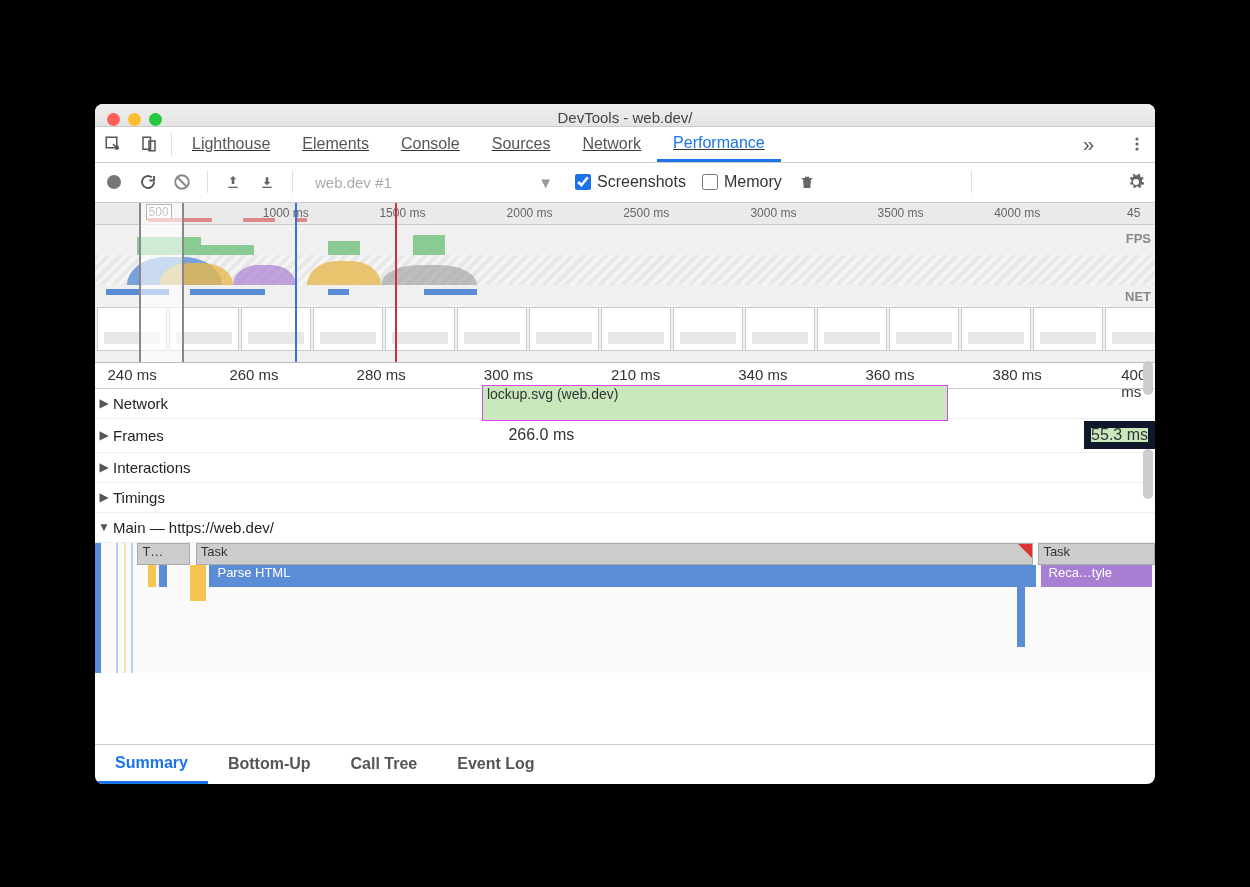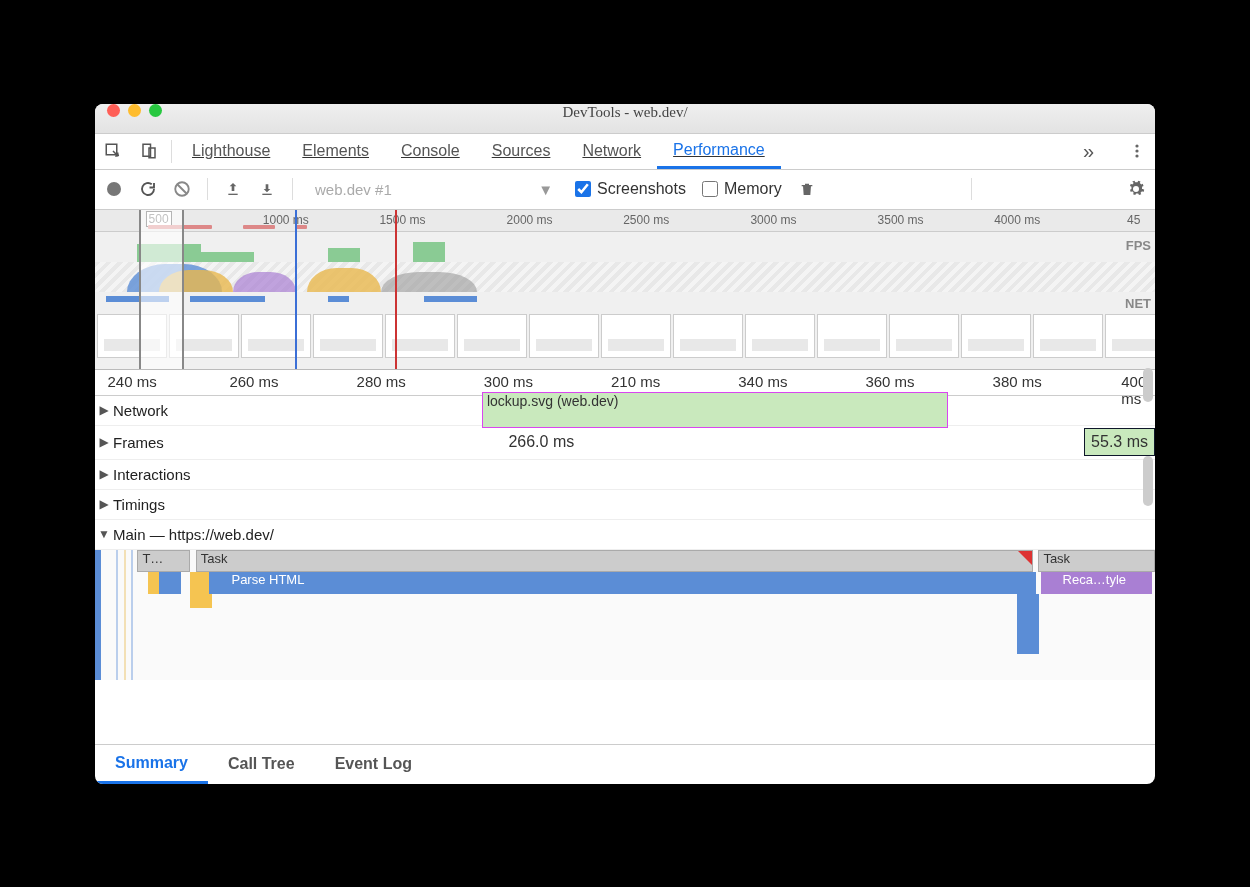--- a/index.html
+++ b/index.html
@@ -19,27 +19,26 @@
     height: 680px;
     background: #fff;
     border-radius: 8px;
     box-shadow: 0 20px 60px rgba(0,0,0,0.6);
     overflow: hidden;
     display: flex;
     flex-direction: column;
   }
   
   .titlebar {
-    height: 30px;
+    height: 23px;
     background: linear-gradient(#efefef,#e3e3e3);
     border-bottom: 1px solid #ccc;
     display: flex;
-    align-items: flex-start;
+    align-items: flex-end;
     position: relative;
-    font-family: Liberation Serif, serif;
   }
   .traffic {
     display: flex;
     gap: 8px;
     padding-left: 12px;
   }
   .traffic .dot {
     width: 13px; height: 13px; border-radius: 50%;
   }
   .title {
@@ -144,29 +143,29 @@
   .row { height: 30px; display:flex; align-items:center; border-bottom:1px solid #eee; position:relative;}
   .row .tri { width:18px; text-align:center; color:#555; font-size:12px;}
   .row .lbl { color:#222; }
   .flame-area { height: 130px; position:relative; background: #fafafa;}
   .vbar { position:absolute; top:0; bottom:0; width:2px; background:#5b8dd6; opacity:0.4;}
   .task-row { position:absolute; top:0; height:22px; left:0; right:0; }
   .task-block { position:absolute; top:0; height:22px; background:#ccc; border:1px solid #aaa; font-size:13px; padding-left:4px; overflow:hidden; white-space:nowrap;}
   .task-long { background: linear-gradient(to right,#ccc 0%,#ccc 42%, repeating-linear-gradient(135deg,#e8a5a5,#e8a5a5 5px,#dfcccc 5px,#dfcccc 10px) 42%);}
   .tri-red { position:absolute; right:0; top:0; width:0;height:0; border-style:solid; border-width:0 14px 14px 0; border-color: transparent #d33 transparent transparent;}
   .parse-row { position:absolute; top:22px; height:22px; }
-  .block { position:absolute; height:22px; font-size:13px; padding-left:22px; overflow:hidden; white-space:nowrap;}
+  .block { position:absolute; height:22px; font-size:13px; padding-left:8px; overflow:hidden; white-space:nowrap;}
   .blue-block{ background:#5b8dd6; color:#fff;}
   .purple-block{ background:#a97fd3; color:#fff;}
   .yellow-block{ background:#f5c451;}
   .tiny{ width:4px;}
   .low-row { position:absolute; top:44px; height:18px;}
   .net-green { position:absolute; height:36px; background:#c9e9bd; border:1px solid #d946ef; font-size:14px; padding-left:4px; overflow:hidden; white-space:nowrap;}
   .frame-lbl { position:absolute; height:28px; font-size:16px; display:flex; align-items:center; }
-  .frame-green { background:#c9e9bd; border:1px solid #0f172a; padding:0 6px;margin-left:23px;}
+  .frame-green { background:#c9e9bd; border:7px solid #0f172a; padding:0 0;margin-left:23px;}
   .left-gutter{ position:absolute; left:0; top:0; bottom:0; width:6px; background:#5b8dd6;}
   
   .bottom-tabs {
     margin-top:auto;
     height: 40px;
     border-top:1px solid #ccc;
     display:flex;
     align-items:stretch;
     font-size:16px;
     font-weight:bold;
@@ -401,17 +400,18 @@
       </div>
       <div class="low-row" style="left:0;right:0">
         <div class="block yellow-block" style="left:9%;width:1.5%;height:14px"></div>
         <div class="block blue-block tiny" style="left:87%;height:60px;width:2px"></div>
       </div>
     </div>
   </div>
 
   <div class="bottom-tabs">
     <div class="btab active">Summary</div>
+    <div class="btab">Bottom-Up</div>
     <div class="btab">Call Tree</div>
     <div class="btab">Event Log</div>
   </div>
 
 </div>
 
 </body></html>

